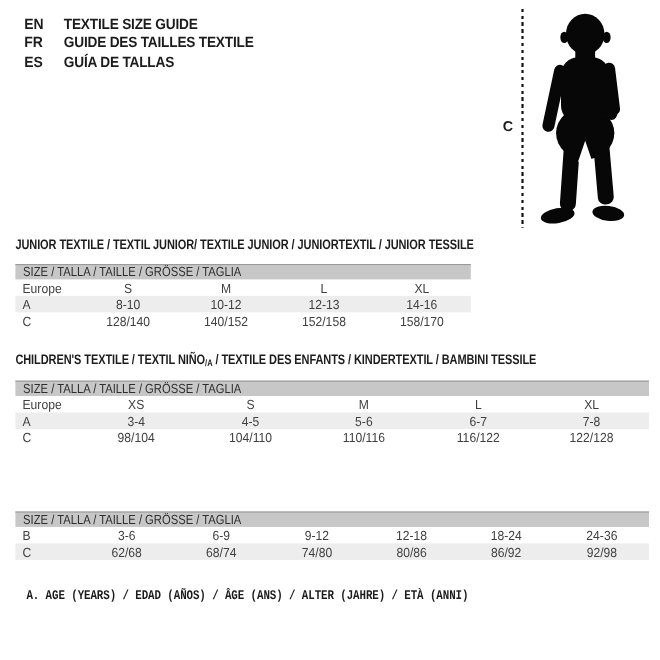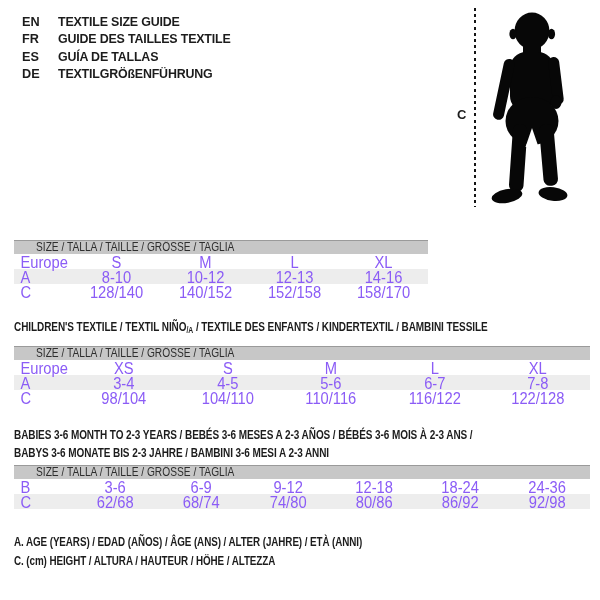--- a/index.html
+++ b/index.html
@@ -21,53 +21,49 @@
   .c-label{position:absolute;left:457px;top:107px;font-size:13px;font-weight:bold;}
   .baby-svg{position:absolute;left:486px;top:6px;}
   
   .tbl-title{position:absolute;left:14px;font-weight:bold;font-size:12.5px;white-space:nowrap;letter-spacing:-.1px;}
   .tbl-title .sx{display:inline-block;transform:scaleX(.80);transform-origin:0 50%;}
   .sub{font-size:8.5px;vertical-align:-2px;letter-spacing:0;}
   .tbl{position:absolute;left:14px;}
   .w1{width:414px;} .w2{width:576px;}
   .band{
     height:14px;line-height:13px;background:#c7c7c7;border-top:1.5px solid #9a9a9a;
-    box-sizing:border-box;padding-left:22px;font-size:12px;color:#2e2e2e;white-space:nowrap;overflow:hidden;
+    box-sizing:border-box;padding-left:7px;font-size:12px;color:#2e2e2e;white-space:nowrap;overflow:hidden;
   }
   .band .sx{display:inline-block;transform:scaleX(.85);transform-origin:0 50%;}
-  .trow{display:flex;height:15px;align-items:flex-start;font-size:16px;color:#8b5cf6;}
+  .trow{display:flex;height:15px;align-items:flex-end;font-size:12px;color:#404040;}
   .trow.alt{background:#ededed;}
   .cell-label{width:51px;padding-left:7px;flex:0 0 auto;transform:scaleX(.92);transform-origin:0 50%;}
   .cell-val{flex:1 1 0;text-align:center;transform:scaleX(.92);}
   .title2{top:320px;} .title3{top:426px;line-height:18px;}
   
-  .footnotes{position:absolute;left:14px;top:533px;font-weight:bold;font-size:12px;line-height:18.6px;white-space:nowrap;}
+  .footnotes{position:absolute;left:24px;top:533px;font-weight:bold;font-size:12px;line-height:18.6px;white-space:nowrap;font-family:Liberation Mono, monospace;}
   .footnotes .sx{display:inline-block;transform:scaleX(.82);transform-origin:0 50%;letter-spacing:-.1px;}
 </style>
 </head>
 <body>
 
 <div class="canvas">
 
   <div class="lang-legend">
     <div class="lang-row">
       <span class="lang-code">EN</span>
       <span class="lang-label">TEXTILE SIZE GUIDE</span>
     </div>
     <div class="lang-row">
       <span class="lang-code">FR</span>
       <span class="lang-label">GUIDE DES TAILLES TEXTILE</span>
     </div>
     <div class="lang-row">
       <span class="lang-code">ES</span>
       <span class="lang-label">GUÍA DE TALLAS</span>
-    </div>
-    <div class="lang-row">
-      <span class="lang-code">DE</span>
-      <span class="lang-label">TEXTILGRÖßENFÜHRUNG</span>
     </div>
   </div>
 
   <div class="dashed-line"></div>
   <div class="c-label">C</div>
   <svg class="baby-svg" width="96" height="202" viewBox="0 0 96 202" xmlns="http://www.w3.org/2000/svg">
     <g fill="#070707">
       <ellipse cx="46" cy="25" rx="17.5" ry="18.5"></ellipse>
       <ellipse cx="27" cy="28" rx="3.6" ry="5.2"></ellipse>
       <ellipse cx="65.5" cy="28" rx="3.6" ry="5.2"></ellipse>
@@ -78,20 +74,23 @@
       <ellipse cx="70" cy="96" rx="5.5" ry="7"></ellipse>
       <ellipse cx="46" cy="115" rx="26.5" ry="24"></ellipse>
       <rect x="27" y="118" width="14.5" height="68" rx="6.5" transform="rotate(4 34 122)"></rect>
       <rect x="53" y="118" width="14.5" height="62" rx="6.5" transform="rotate(-5 60 122)"></rect>
       <ellipse cx="21" cy="190" rx="15.5" ry="6.8" transform="rotate(-10 21 190)"></ellipse>
       <ellipse cx="67" cy="188" rx="14.5" ry="6.8" transform="rotate(7 67 188)"></ellipse>
     </g>
     <polygon fill="#ffffff" points="39.5,141 52.5,141 46,122"></polygon>
   </svg>
 
+  <div class="tbl-title" style="top:215px;">
+    <span class="sx">JUNIOR TEXTILE / TEXTIL JUNIOR/ TEXTILE JUNIOR / JUNIORTEXTIL / JUNIOR TESSILE</span>
+  </div>
   <div class="tbl w1" style="top:240px;">
     <div class="band">
       <span class="sx">SIZE / TALLA / TAILLE / GRÖSSE / TAGLIA</span>
     </div>
     <div class="trow">
       <span class="cell-label">Europe</span>
       <span class="cell-val">S</span>
       <span class="cell-val">M</span>
       <span class="cell-val">L</span>
       <span class="cell-val">XL</span>
@@ -138,24 +137,20 @@
     <div class="trow">
       <span class="cell-label">C</span>
       <span class="cell-val">98/104</span>
       <span class="cell-val">104/110</span>
       <span class="cell-val">110/116</span>
       <span class="cell-val">116/122</span>
       <span class="cell-val">122/128</span>
     </div>
   </div>
 
-  <div class="tbl-title title3">
-    <div><span class="sx">BABIES 3-6 MONTH TO 2-3 YEARS / BEBÉS 3-6 MESES A 2-3 AÑOS / BÉBÉS 3-6 MOIS À 2-3 ANS /</span></div>
-    <div><span class="sx">BABYS 3-6 MONATE BIS 2-3 JAHRE / BAMBINI 3-6 MESI A 2-3 ANNI</span></div>
-  </div>
   <div class="tbl w2" style="top:465px;">
     <div class="band">
       <span class="sx">SIZE / TALLA / TAILLE / GRÖSSE / TAGLIA</span>
     </div>
     <div class="trow">
       <span class="cell-label">B</span>
       <span class="cell-val">3-6</span>
       <span class="cell-val">6-9</span>
       <span class="cell-val">9-12</span>
       <span class="cell-val">12-18</span>
@@ -168,16 +163,15 @@
       <span class="cell-val">68/74</span>
       <span class="cell-val">74/80</span>
       <span class="cell-val">80/86</span>
       <span class="cell-val">86/92</span>
       <span class="cell-val">92/98</span>
     </div>
   </div>
 
   <div class="footnotes">
     <div><span class="sx">A. AGE (YEARS) / EDAD (AÑOS) / ÂGE (ANS) / ALTER (JAHRE) / ETÀ (ANNI)</span></div>
-    <div><span class="sx">C. (cm) HEIGHT / ALTURA / HAUTEUR / HÖHE / ALTEZZA</span></div>
   </div>
 
 </div>
 
 </body></html>

